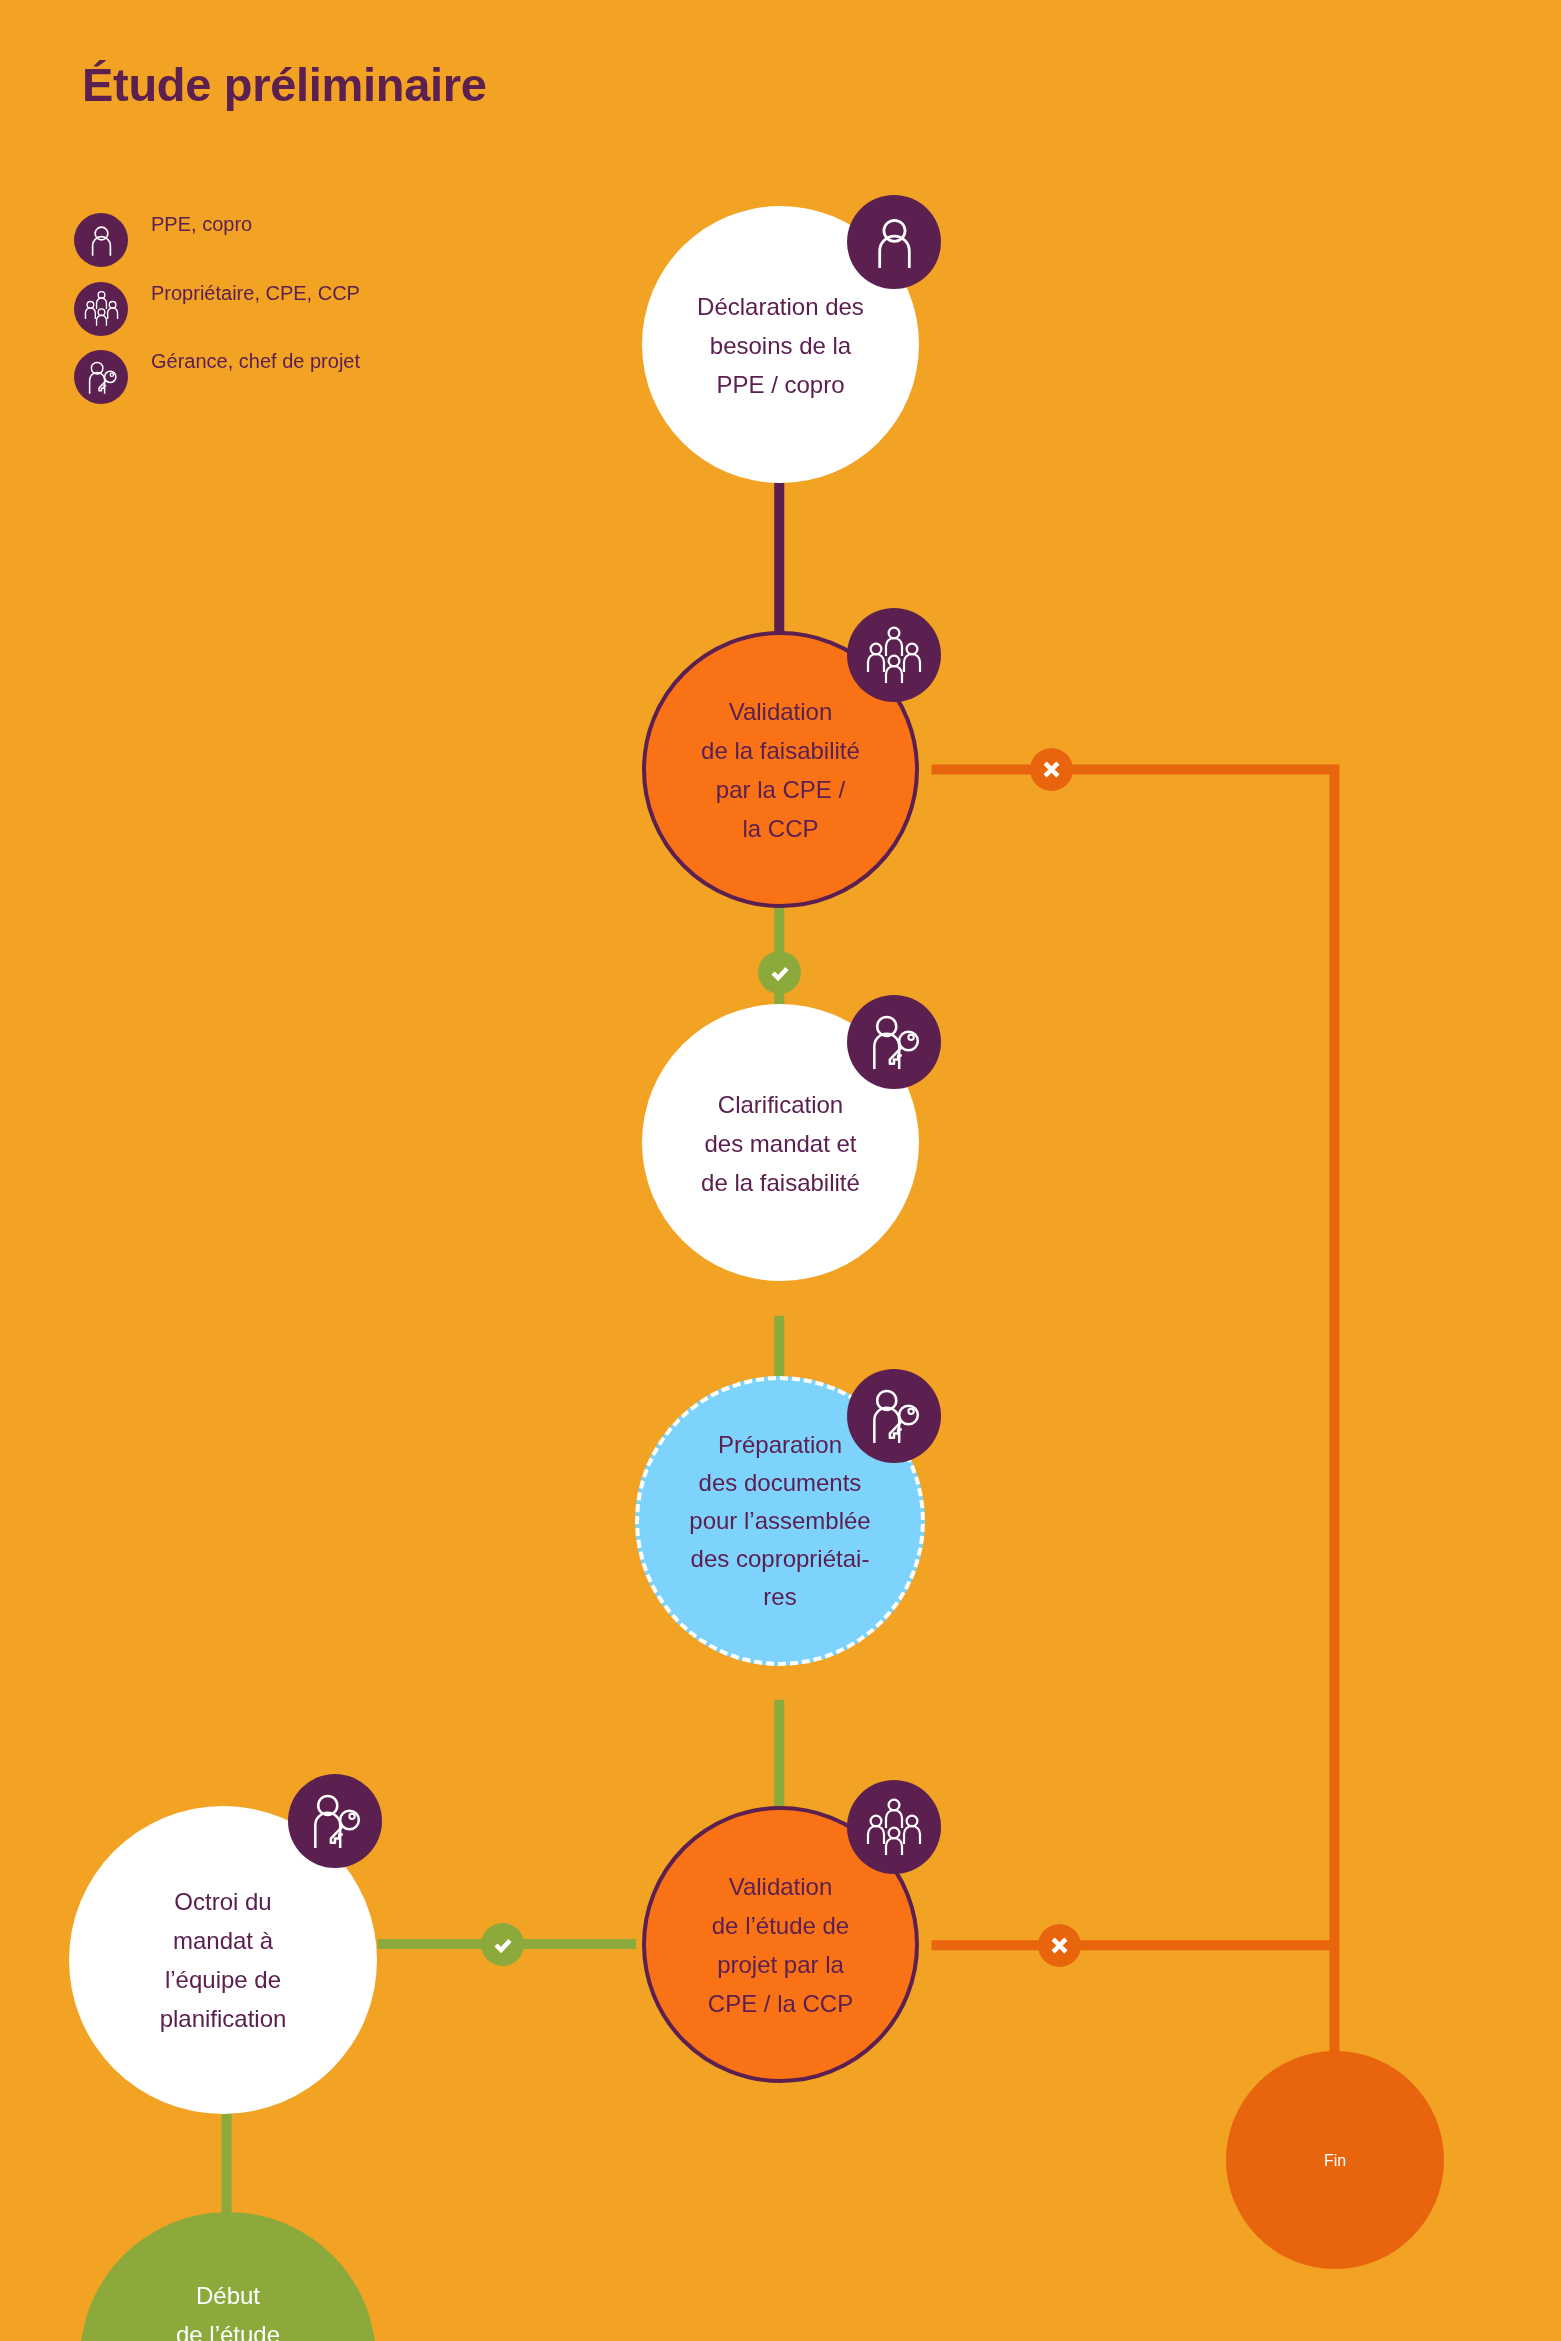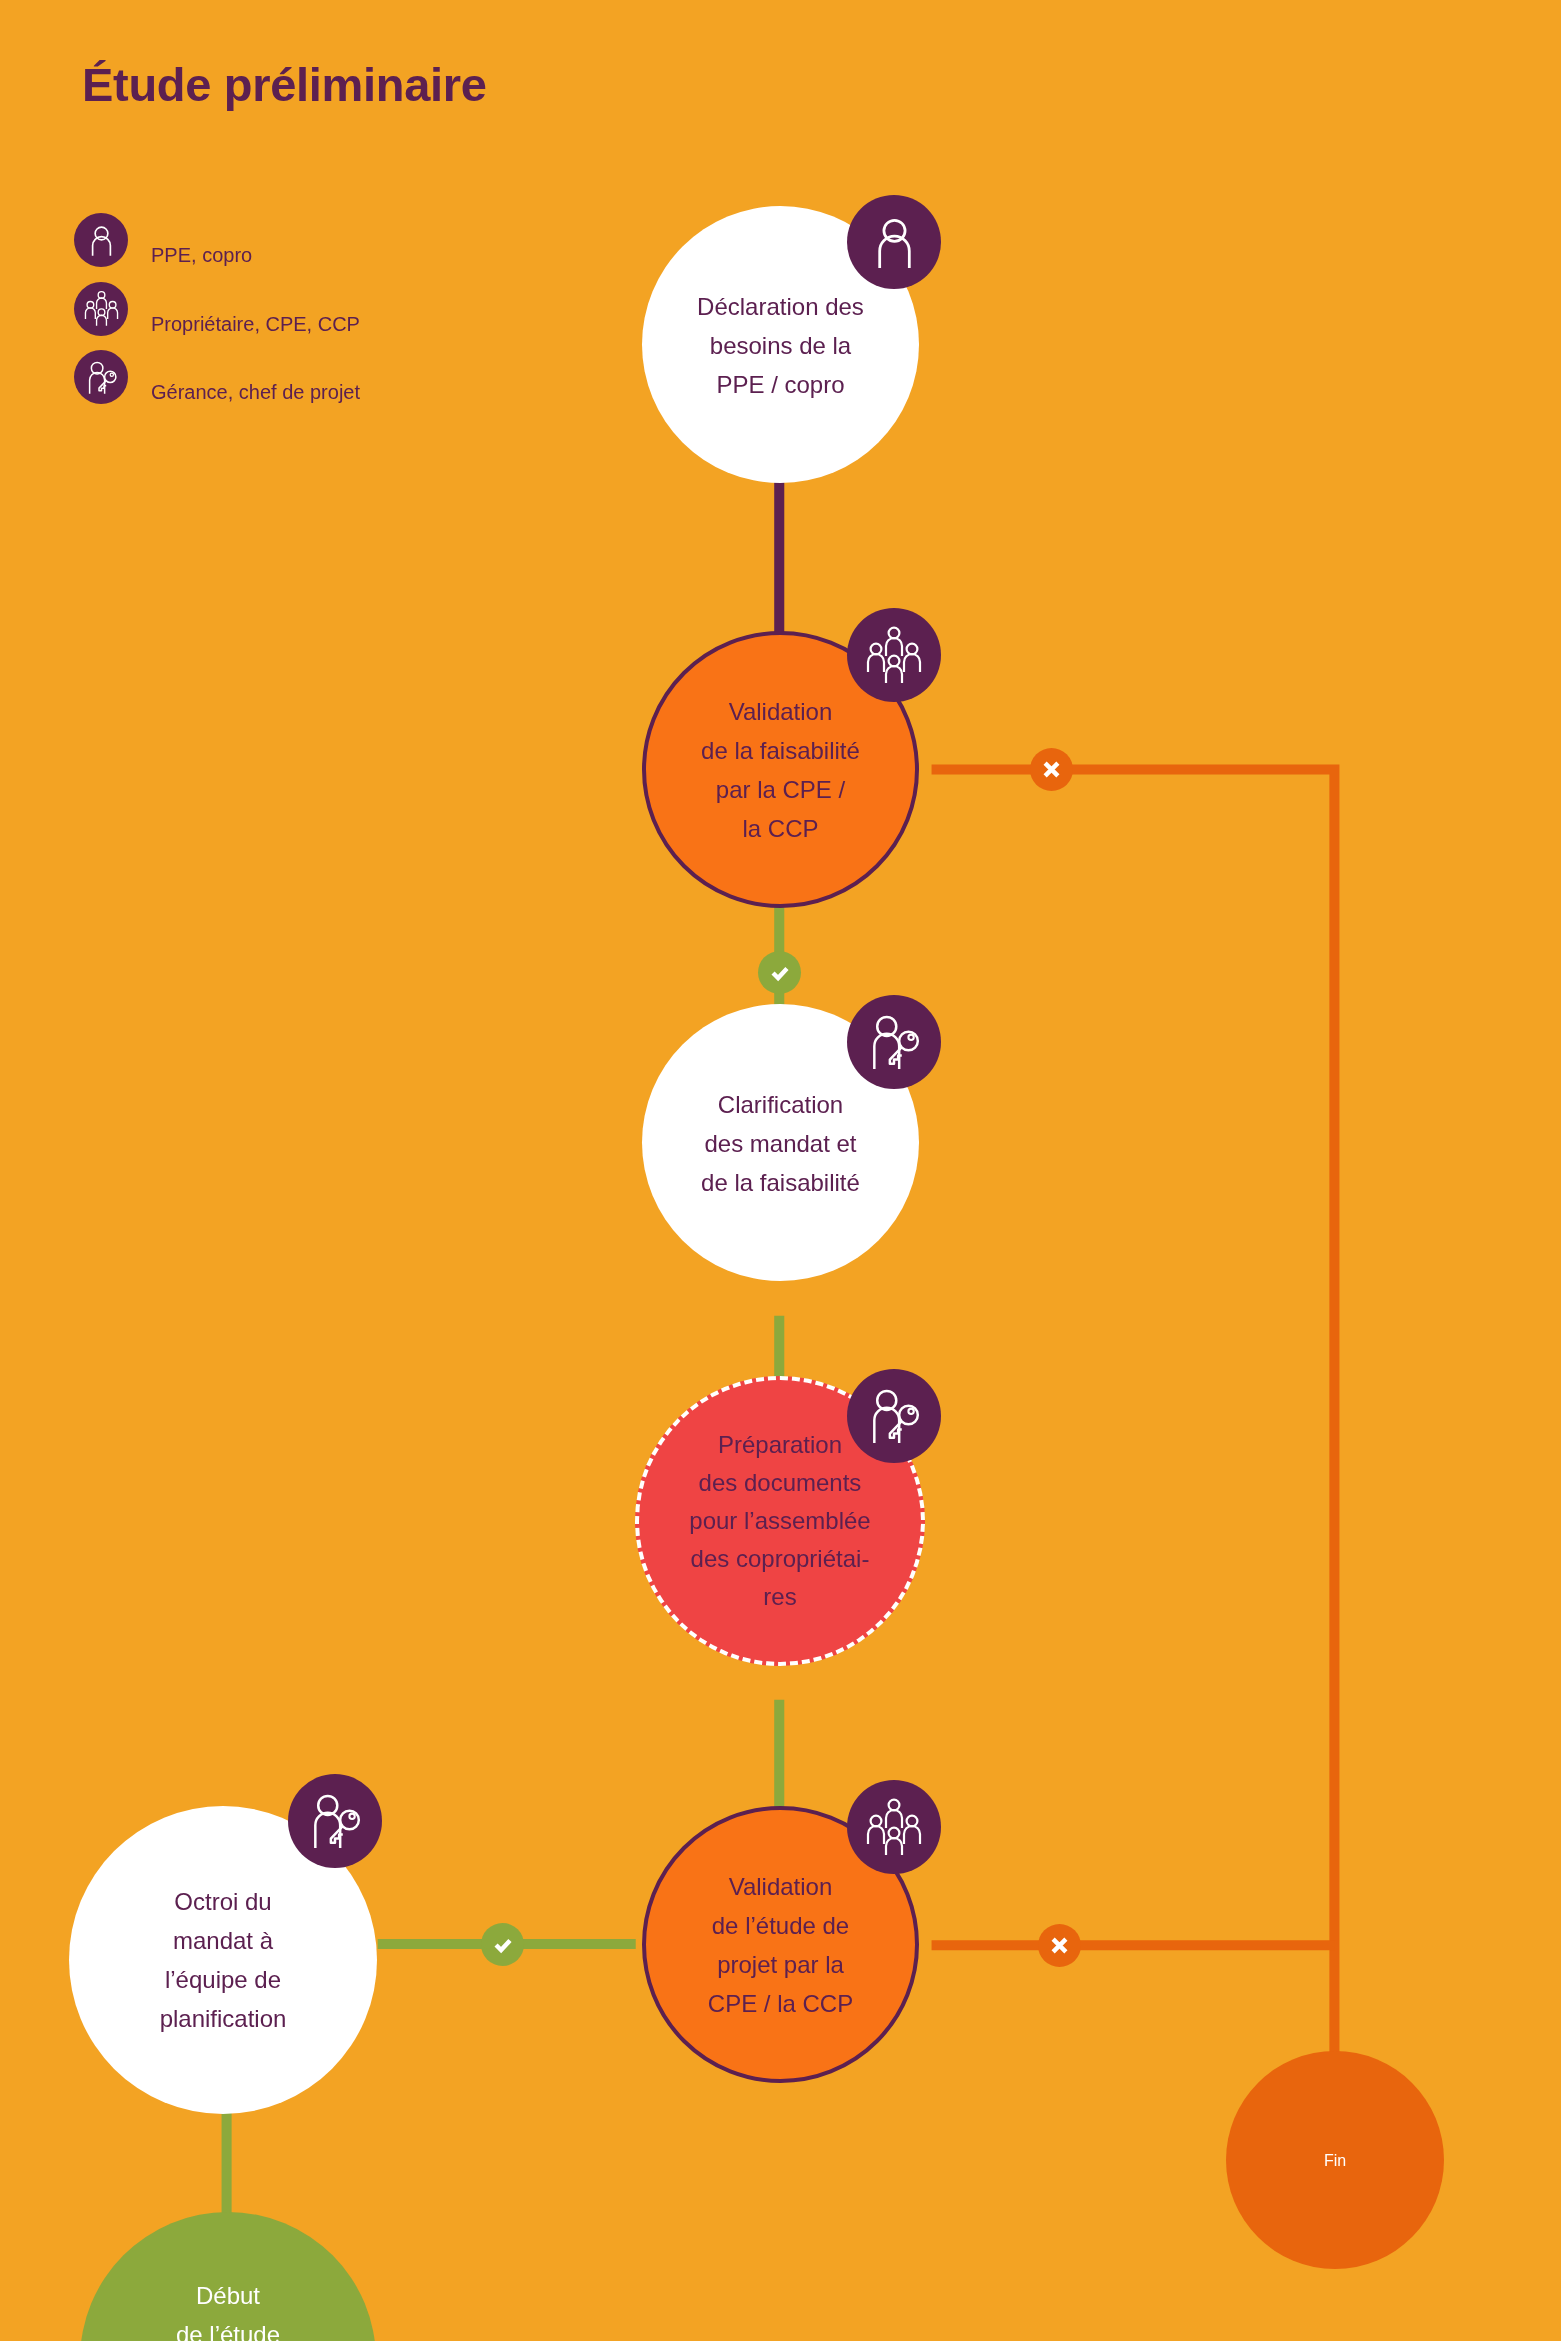--- a/index.html
+++ b/index.html
@@ -14,38 +14,38 @@
 
   
   .title{
     position:absolute;left:82px;top:57px;
     font-size:47px;font-weight:bold;color:#5C2050;
     letter-spacing:-0.3px;white-space:nowrap;
   }
 
   
   .legend{position:absolute;left:74px;top:213px;}
-  .legend-row{display:flex;align-items:flex-end;height:54px;margin-bottom:14.5px;}
+  .legend-row{display:flex;align-items:flex-start;height:54px;margin-bottom:14.5px;}
   .legend-badge{
     width:54px;height:54px;border-radius:50%;
     background:#5C2050;flex:0 0 auto;
     display:flex;align-items:center;justify-content:center;
   }
   .legend-label{
     margin-left:23px;font-size:20px;color:#5C2050;white-space:nowrap;
   }
 
   
   #lines{position:absolute;left:0;top:0;width:1561px;height:2342px;}
 
   
   .node{position:absolute;border-radius:50%;box-sizing:border-box;}
   .node-white{background:#FFFFFF;}
   .node-outlined{background:#f97316;border:4.4px solid #5C2050;}
-  .node-dashed{background:#ef4444;border:4.4px dashed #FFFFFF;}
+  .node-dashed{background:#7dd3fc;border:4.4px dashed #FFFFFF;}
   .node-green{background:#8CA93C;}
   .node-orange{background:#E8650D;}
   .node-text{
     position:absolute;left:0;top:50%;transform:translateY(-50%);
     width:100%;text-align:center;
     font-size:24px;line-height:39px;color:#5C2050;
     padding:0 16.4px;box-sizing:border-box;
   }
   .node-text.onlight{color:#FFFFFF;}
   .node-text.fin{font-size:16px;}

